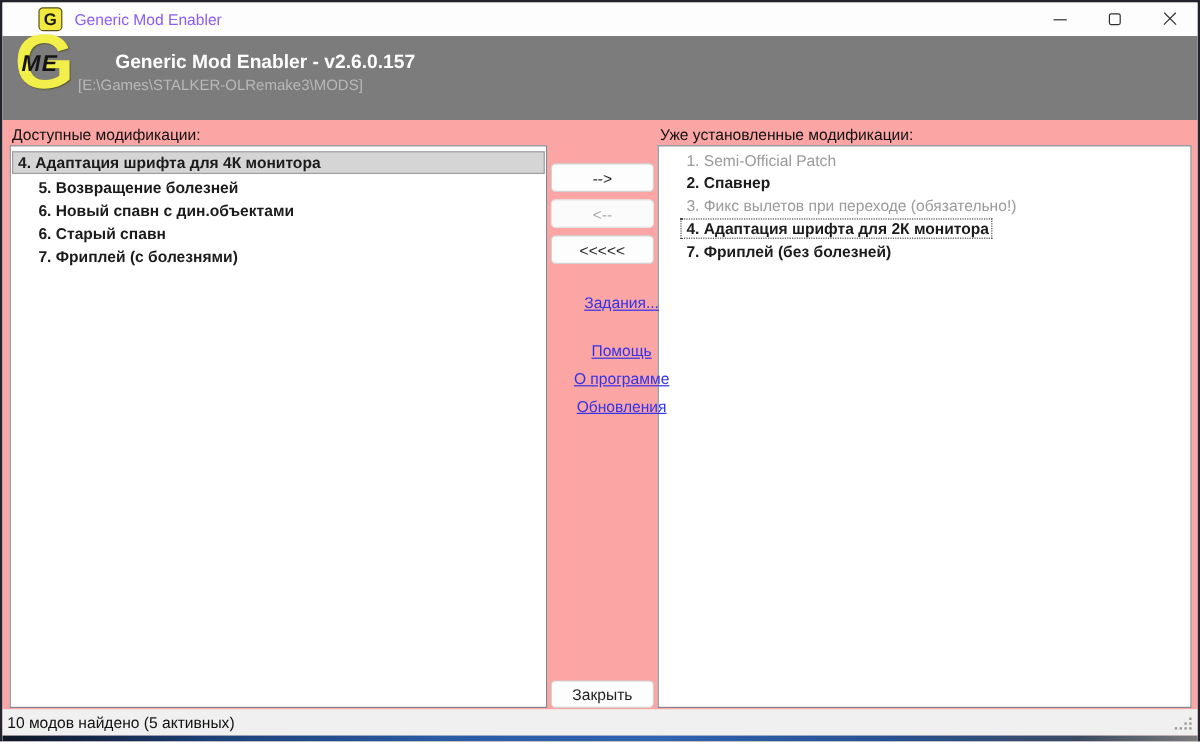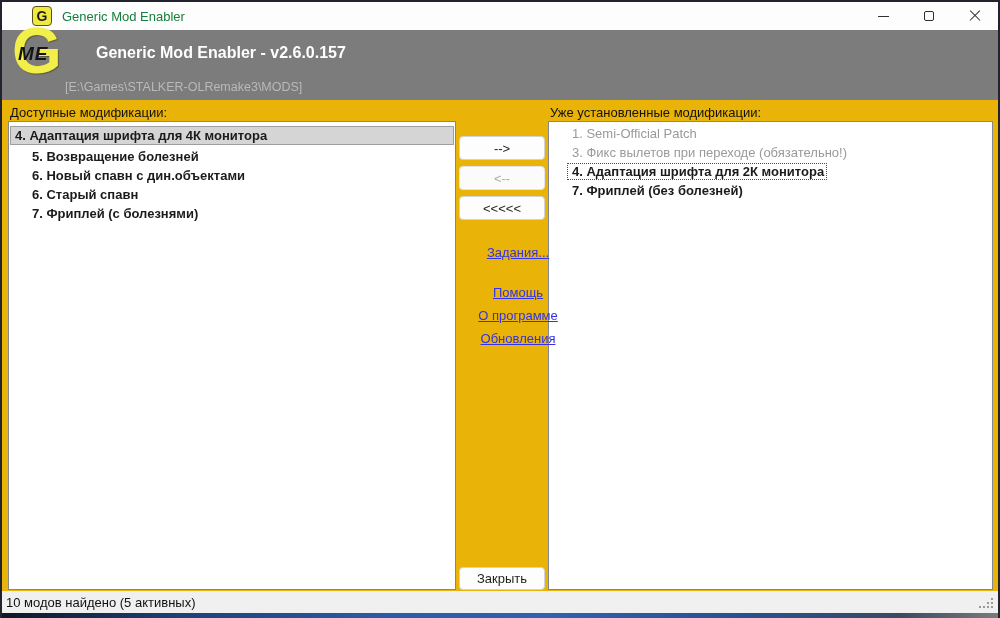--- a/index.html
+++ b/index.html
@@ -3,37 +3,37 @@
 <meta charset="utf-8">
 <style>
   html,body{margin:0;padding:0;background:#c8c8c8;}
   *{box-sizing:border-box;font-family:"Liberation Sans",sans-serif;}
   .window{position:relative;width:1000px;height:618px;background:#f0f0f0;overflow:hidden;
           border:2px solid #23232e;border-bottom:none;}
   
   .titlebar{position:absolute;top:0;left:0;right:0;height:28px;background:#fdfdfd;display:flex;align-items:center;}
   .app-icon{width:20px;height:20px;margin-left:30px;background:#f2e93e;border:1px solid #56511c;border-radius:4px;
             display:flex;align-items:center;justify-content:center;font-weight:bold;font-size:14px;color:#1c1c1c;}
-  .title-text{margin-left:10px;font-size:13px;color:#15803d;}
+  .title-text{margin-left:10px;font-size:13px;color:#8b5cf6;}
   .controls{margin-left:auto;display:flex;height:100%;}
   .ctrl{width:46px;height:100%;display:flex;align-items:center;justify-content:center;position:relative;cursor:default;}
   .min-glyph{width:11px;height:0;border-top:1.4px solid #303030;}
   .max-glyph{width:10px;height:10px;border:1.4px solid #303030;border-radius:2px;}
   .x1,.x2{position:absolute;width:14px;height:1.4px;background:#303030;left:16px;top:13px;}
   .x1{transform:rotate(45deg);} .x2{transform:rotate(-45deg);}
   
   .header{position:absolute;top:28px;left:0;right:0;height:70px;background:#7c7c7c;}
   .logo{position:absolute;left:10px;top:-14px;width:60px;height:70px;}
   .logo-g{font-size:64px;font-weight:800;color:#f2ee4a;line-height:70px;
           text-shadow:1px 1px 1px #5a5a3a;}
   .logo-me{position:absolute;left:6px;top:27px;font-size:19px;font-weight:800;font-style:italic;color:#141414;letter-spacing:1px;text-align:right;}
   .header-title{position:absolute;left:62px;top:14px;font-size:16px;font-weight:bold;color:#ffffff;margin-left:32px;}
-  .header-path{position:absolute;left:63px;top:34px;font-size:12.5px;color:#b9b9b9;margin-top:16px;}
+  .header-path{position:absolute;left:63px;top:34px;font-size:12.5px;color:#b9b9b9;}
   
-  .client{position:absolute;top:98px;left:0;right:0;bottom:5px;background:#eab308;}
+  .client{position:absolute;top:98px;left:0;right:0;bottom:5px;background:#fca5a5;}
   .label{position:absolute;top:5px;font-size:13px;color:#111;}
   .label-left{left:8px;} .label-right{left:548px;}
   .list{position:absolute;top:21px;height:469px;background:#ffffff;border:1px solid #82868e;overflow:hidden;padding-top:2px;}
   .list-left{left:6px;width:448px;}
   .list-right{left:546px;width:445px;}
   .row{height:19px;line-height:19px;padding-left:23px;font-size:13px;font-weight:bold;color:#1b1b1b;white-space:nowrap;}
   .row.selected{background:#d5d5d5;border:1px solid #9e9e9e;height:19px;line-height:17px;margin:2px 1px;padding-left:4px;}
   .row.muted{color:#9a9a9a;font-weight:400;}
   .focus-ring{display:inline-block;border:1px dotted #4a4a4a;line-height:15px;padding:0 2px 0 4px;margin-left:-5px;}
   
@@ -93,20 +93,21 @@
 
     <div class="list list-left" id="available-list">
         <div class="row selected"><span>4. Адаптация шрифта для 4К монитора</span></div>
         <div class="row"><span>5. Возвращение болезней</span></div>
         <div class="row"><span>6. Новый спавн с дин.объектами</span></div>
         <div class="row"><span>6. Старый спавн</span></div>
         <div class="row"><span>7. Фриплей (с болезнями)</span></div>
       </div>
     <div class="list list-right" id="installed-list">
         <div class="row muted"><span>1. Semi-Official Patch</span></div>
+        <div class="row"><span>2. Спавнер</span></div>
         <div class="row muted"><span>3. Фикс вылетов при переходе (обязательно!)</span></div>
         <div class="row"><span class="focus-ring">4. Адаптация шрифта для 2К монитора</span></div>
         <div class="row"><span>7. Фриплей (без болезней)</span></div>
       </div>
 
     <button class="btn" style="top:36px">--&gt;</button>
     <button class="btn disabled" style="top:66px">&lt;--</button>
     <button class="btn" style="top:96px">&lt;&lt;&lt;&lt;&lt;</button>
 
     <a class="link" style="top:145px">Задания...</a>

